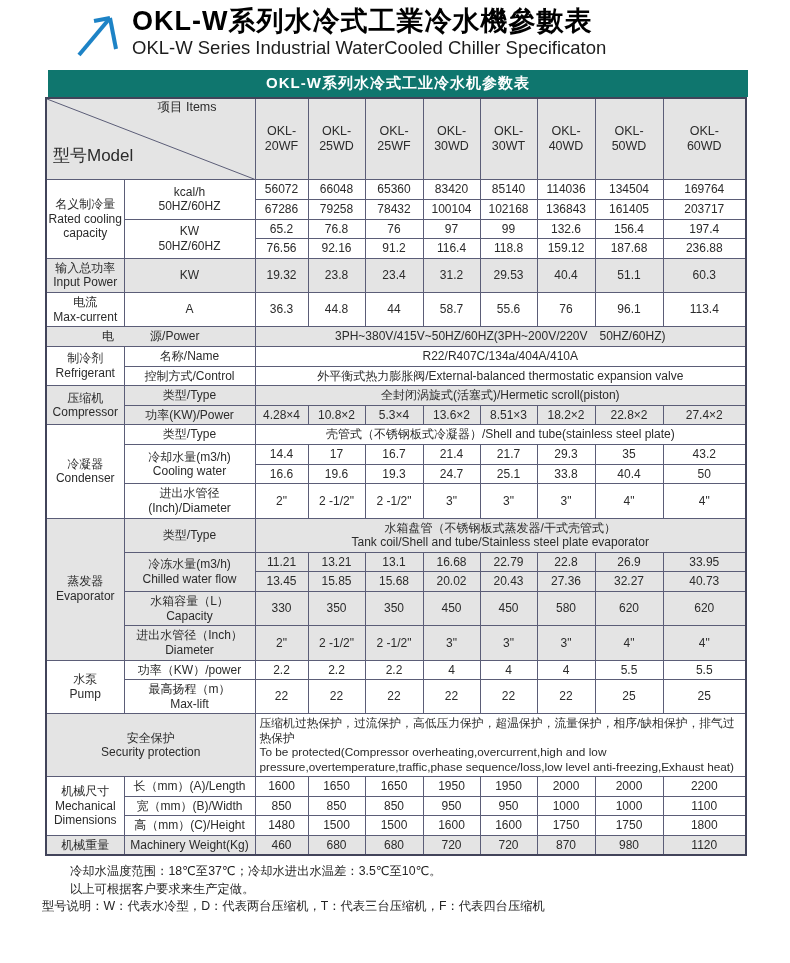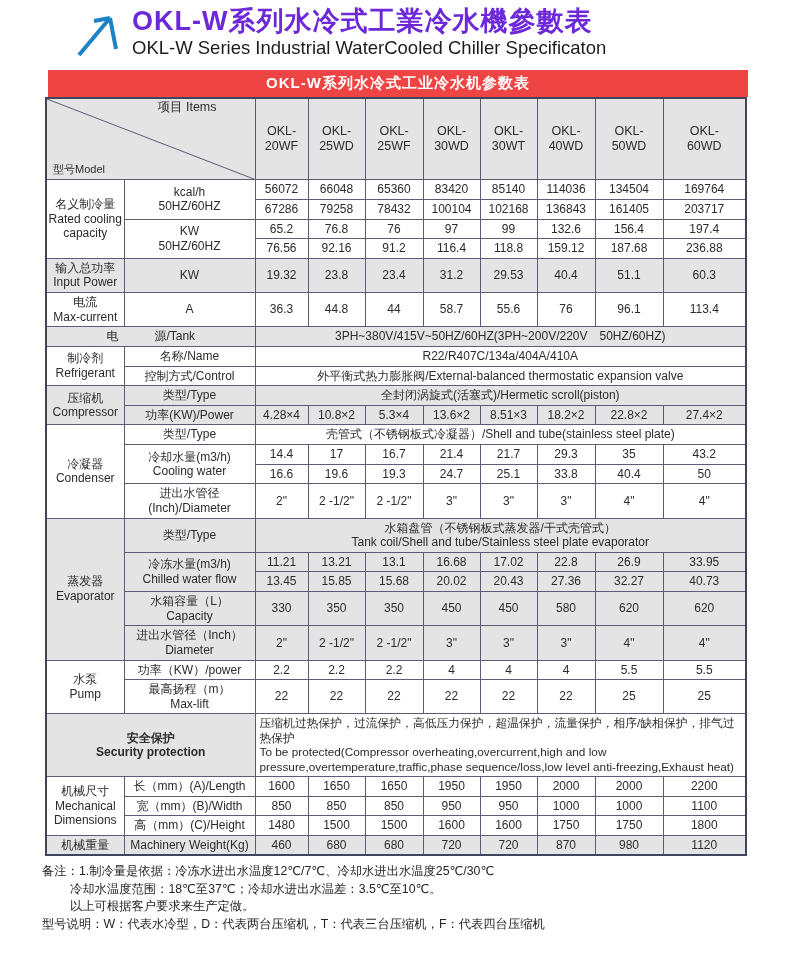--- a/index.html
+++ b/index.html
@@ -7,21 +7,21 @@
     width:790px;height:963px;background:#ffffff;
     font-family:"Liberation Sans","DejaVu Sans",sans-serif;
     color:#2b2b2b;-webkit-font-smoothing:antialiased;
   }
   .page{position:relative;width:790px;height:963px;overflow:hidden;}
 
   
   .hdr{display:flex;align-items:flex-start;padding:6px 0 0 72px;}
   .logo{width:52px;height:52px;flex:0 0 52px;margin-top:2px;}
   .titles{margin-left:8px;}
-  .title-zh{font-size:27px;font-weight:bold;letter-spacing:1px;color:#6d28d9;line-height:1.15;}
+  .title-zh{font-size:27px;font-weight:bold;letter-spacing:1px;color:#000000;line-height:1.15;}
   .title-en{font-size:18.5px;font-weight:normal;color:#1c1c1c;line-height:1.2;}
 
   
   .banner{
     width:700px;margin:10px 0 0 45px;height:27px;
     display:flex;align-items:center;justify-content:center;
     color:#ffffff;font-size:15px;font-weight:bold;letter-spacing:1px;
   }
 
   
@@ -32,31 +32,31 @@
   }
   .spec th,.spec td{
     border:1px solid #5b5d77;
     font-size:12px;line-height:1.22;
     text-align:center;vertical-align:middle;
     padding:2px 1px;white-space:pre-wrap;word-wrap:break-word;
     background:#ffffff;color:#2b2b2b;
   }
   .spec th{font-weight:normal;font-size:12.5px;background:#e4e4e4;height:30px;}
   .spec tr.shade td{background:#e4e4e4;}
-  .spec td.shaded{background:#e4e4e4;font-weight:bold;}
+  .spec td.shaded{background:#e4e4e4;}
   .spec td.cat{font-size:12px;}
   .spec td.item{font-size:12px;}
   .spec td.val{font-size:12px;}
   .spec td.merged{font-size:12px;}
   .spec td.txt{text-align:left;padding:2px 4px;font-size:11.8px;}
 
   
   .corner{position:relative;height:30px;padding:0;}
   .corner svg{position:absolute;top:0;left:0;width:100%;height:100%;}
-  .corner .c-model{position:absolute;left:6px;bottom:3px;font-size:11px;}
+  .corner .c-model{position:absolute;left:6px;bottom:13px;font-size:17px;}
   .corner .c-items{position:absolute;right:38px;top:1px;font-size:12.5px;}
 
   
   .notes{margin:7px 0 0 42px;width:712px;}
   .note-zh{font-size:12.3px;line-height:1.42;white-space:pre-wrap;color:#242424;}
 </style>
 </head>
 <body>
 
 <div class="page">
@@ -68,21 +68,21 @@
         <line x1="38" y1="10" x2="22" y2="13"></line>
         <line x1="38" y1="10" x2="44" y2="41"></line>
       </g>
     </svg>
     <div class="titles">
       <div class="title-zh">OKL-W系列水冷式工業冷水機參數表</div>
       <div class="title-en">OKL-W Series Industrial WaterCooled Chiller Specificaton</div>
     </div>
   </div>
 
-  <div class="banner" id="banner" style="background: #ef4444; margin-left: 48px;">OKL-W系列水冷式工业冷水机参数表</div>
+  <div class="banner" id="banner" style="background: #0f766e; margin-left: 48px;">OKL-W系列水冷式工业冷水机参数表</div>
 
   <table class="spec">
     <colgroup>
       <col style="width:78px">
         <col style="width:131px">
       <col style="width:53px">
         <col style="width:57px">
         <col style="width:58px">
       <col style="width:57px">
         <col style="width:57px">
@@ -185,21 +185,21 @@
           <td class="val">36.3</td>
           <td class="val">44.8</td>
           <td class="val">44</td>
           <td class="val">58.7</td>
           <td class="val">55.6</td>
           <td class="val">76</td>
           <td class="val">96.1</td>
           <td class="val">113.4</td>
         </tr>
         <tr class="shade">
-          <td colspan="2" class="cat">电　　　源/Tank</td>
+          <td colspan="2" class="cat">电　　　源/Power</td>
           <td colspan="8" class="merged">3PH~380V/415V~50HZ/60HZ(3PH~200V/220V　50HZ/60HZ)</td>
         </tr>
         <tr>
           <td rowspan="2" class="cat">制冷剂
 Refrigerant</td>
           <td class="item">名称/Name</td>
           <td colspan="8" class="merged">R22/R407C/134a/404A/410A</td>
         </tr>
         <tr>
           <td class="item">控制方式/Control</td>
@@ -269,21 +269,21 @@
           <td colspan="8" class="merged">水箱盘管（不锈钢板式蒸发器/干式壳管式）
 Tank coil/Shell and tube/Stainless steel plate evaporator</td>
         </tr>
         <tr class="shade">
           <td rowspan="2" class="item">冷冻水量(m3/h)
 Chilled water flow</td>
           <td class="val">11.21</td>
           <td class="val">13.21</td>
           <td class="val">13.1</td>
           <td class="val">16.68</td>
-          <td class="val">17.02</td>
+          <td class="val">22.79</td>
           <td class="val">22.8</td>
           <td class="val">26.9</td>
           <td class="val">33.95</td>
         </tr>
         <tr class="shade">
           <td class="val">13.45</td>
           <td class="val">15.85</td>
           <td class="val">15.68</td>
           <td class="val">20.02</td>
           <td class="val">20.43</td>
@@ -392,21 +392,20 @@
           <td class="val">720</td>
           <td class="val">870</td>
           <td class="val">980</td>
           <td class="val">1120</td>
         </tr>
       </tbody>
   </table>
 
   <div class="notes">
     <div>
-        <div class="note-zh">备注：1.制冷量是依据：冷冻水进出水温度12℃/7℃、冷却水进出水温度25℃/30℃</div>
         <div class="note-zh">　　 冷却水温度范围：18℃至37℃；冷却水进出水温差：3.5℃至10℃。</div>
         <div class="note-zh">　　 以上可根据客户要求来生产定做。</div>
         <div class="note-zh">型号说明：W：代表水冷型，D：代表两台压缩机，T：代表三台压缩机，F：代表四台压缩机</div>
       </div>
 
   </div>
 
 </div>
 
 </body></html>

